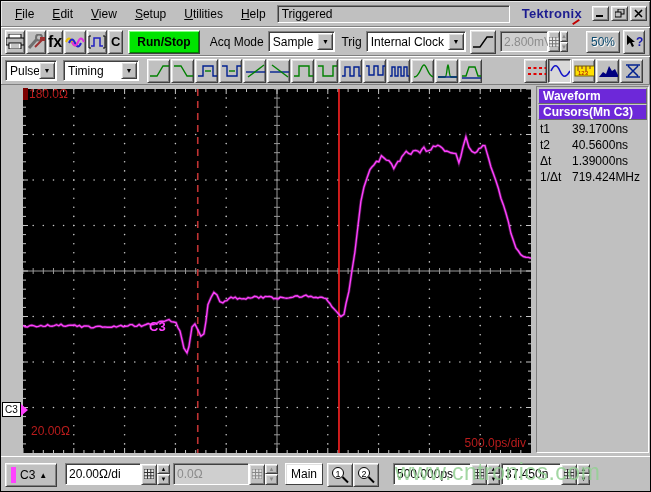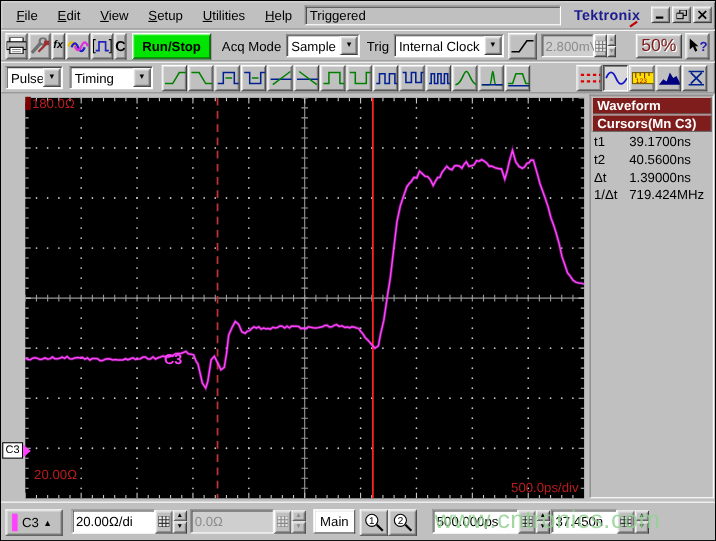--- a/index.html
+++ b/index.html
@@ -39,37 +39,37 @@
            border:1px solid;border-color:#ffffff #404040 #404040 #ffffff;}
   .tblabel{font-size:12px;margin:0 4px 0 6px;white-space:nowrap;}
   .combo{height:21px;background:#fff;border:1px solid;border-color:#808080 #fff #fff #808080;
          box-shadow:inset 1px 1px 0 #404040;display:flex;align-items:center;justify-content:flex-end;}
   .combo-text{flex:1;font-size:12px;padding:0 4px;white-space:nowrap;overflow:hidden;}
   .combo-btn{width:16px;height:17px;margin-right:1px;display:flex;align-items:center;justify-content:center;
              font-size:7px;color:#000;}
   .keypad-btn{width:16px;height:21px;display:flex;align-items:center;justify-content:center;padding:0;}
   .spinner{width:13px;height:21px;display:flex;flex-direction:column;}
   .spin{flex:1;display:flex;align-items:center;justify-content:center;font-size:6px;padding:0;line-height:1;}
-  .pct-btn{height:22px;padding:0 4px;font-size:16px;color:#7f1d1d;text-shadow:1px 1px 0 #fff;
+  .pct-btn{height:22px;padding:0 4px;font-size:12px;color:#0c4a6e;text-shadow:1px 1px 0 #fff;
            display:flex;align-items:center;margin-left:18px;}
   .gap{flex:1;}
   
   .main{position:relative;height:371px;background:#c0c0c0;}
   .plot-wrap{position:absolute;left:22px;top:4px;width:508px;height:364px;background:#000;}
   .plot-label{position:absolute;font-size:12px;color:#b91c1c;white-space:nowrap;z-index:5;}
   .vmarker{position:absolute;left:22px;top:3px;width:5px;height:12px;background:#7c0000;z-index:6;}
   .gnd-marker{position:absolute;left:1px;top:317px;display:flex;align-items:center;z-index:6;}
   .gnd-box{width:19px;height:15px;background:#fff;border:1px solid #000;font-size:10px;
            display:flex;align-items:center;justify-content:center;color:#000;}
   .gnd-arrow{width:0;height:0;border-top:6px solid transparent;border-bottom:6px solid transparent;
              border-left:7px solid #ff40ff;}
   
   .sidebar{position:absolute;left:535px;top:1px;width:113px;height:367px;
            border:1px solid;border-color:#808080 #ffffff #ffffff #808080;background:#c0c0c0;padding:1px;}
-  .sb-header{height:16px;background:#7f1d1d;color:#fff;font-weight:bold;font-size:12px;
+  .sb-header{height:16px;background:#6d28d9;color:#fff;font-weight:bold;font-size:12px;
              display:flex;align-items:center;padding:0 4px;border:1px solid;border-color:#c8c8c8 #6a6a6a #6a6a6a #c8c8c8;}
   .sb-entry{height:18px;background:#fff;border:1px solid #808080;margin:1px 0 6px 0;
             display:flex;align-items:center;font-size:12px;gap:4px;padding:0 2px;}
   .swatch{width:7px;height:13px;background:#ff40ff;}
   .readout-row{display:flex;font-size:12px;height:15px;align-items:center;padding:0 2px;margin-top:1px;}
   .readout-label{width:32px;}
   
   .bottombar{position:relative;height:35px;border-top:1px solid #ffffff;background:#c0c0c0;}
   .bgroup{position:absolute;top:6px;display:flex;align-items:center;}
   .ch-btn{height:24px;width:52px;display:flex;align-items:center;gap:4px;padding:0 5px;font-size:12px;}
@@ -127,21 +127,21 @@
         </svg>
       </button>
     <button class="tbbtn raised">
       <svg width="18" height="16">
           <path d="M2,14 L10,5" stroke="#707070" stroke-width="3"></path>
           <circle cx="12" cy="3.5" r="3" fill="none" stroke="#707070" stroke-width="2"></circle>
           <path d="M8,13 L15,6" stroke="#9c3030" stroke-width="2"></path>
           <rect x="13" y="3" width="5" height="4" fill="#9c3030"></rect>
         </svg>
       </button>
-    <button class="tbbtn raised" style="font-size:10px;font-style:italic;font-weight:bold;">fx</button>
+    <button class="tbbtn raised" style="font-size:16px;font-weight:bold;">fx</button>
     <button class="tbbtn raised">
       <svg width="20" height="14">
           <path d="M1,7 Q4,0 7,7 T13,7" stroke="#e8c000" stroke-width="2" fill="none"></path>
           <path d="M4,8 Q7,1 10,8 T16,8" stroke="#2020d0" stroke-width="2" fill="none"></path>
           <path d="M7,7 Q10,14 13,7 T19,7" stroke="#e030e0" stroke-width="2" fill="none"></path>
         </svg>
       </button>
     <button class="tbbtn raised">
       <svg width="18" height="14">
           <path d="M3,1 L1,1 L1,13 L3,13 M15,1 L17,1 L17,13 L15,13" stroke="#000" fill="none"></path>

